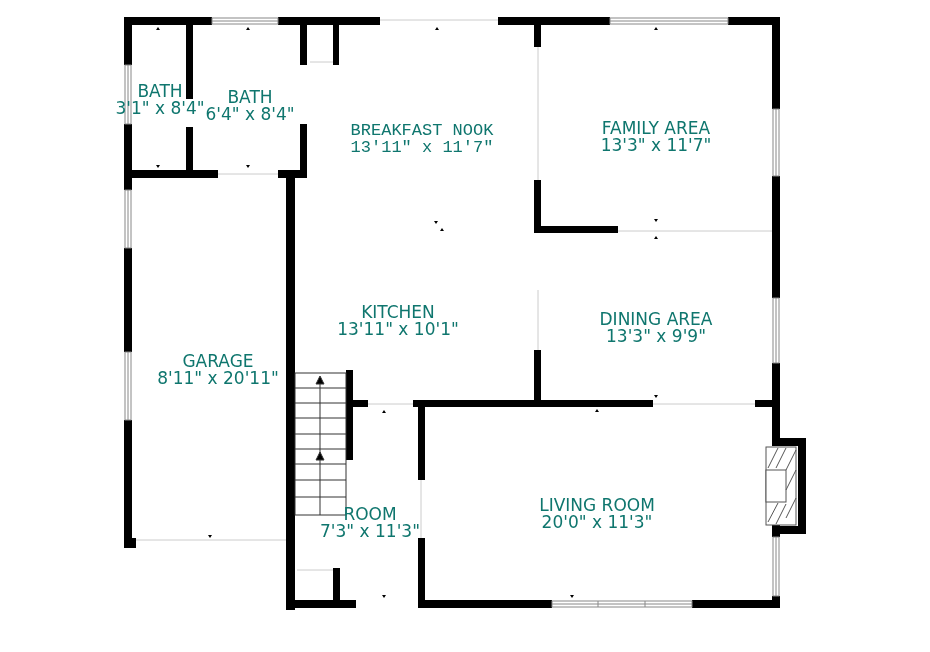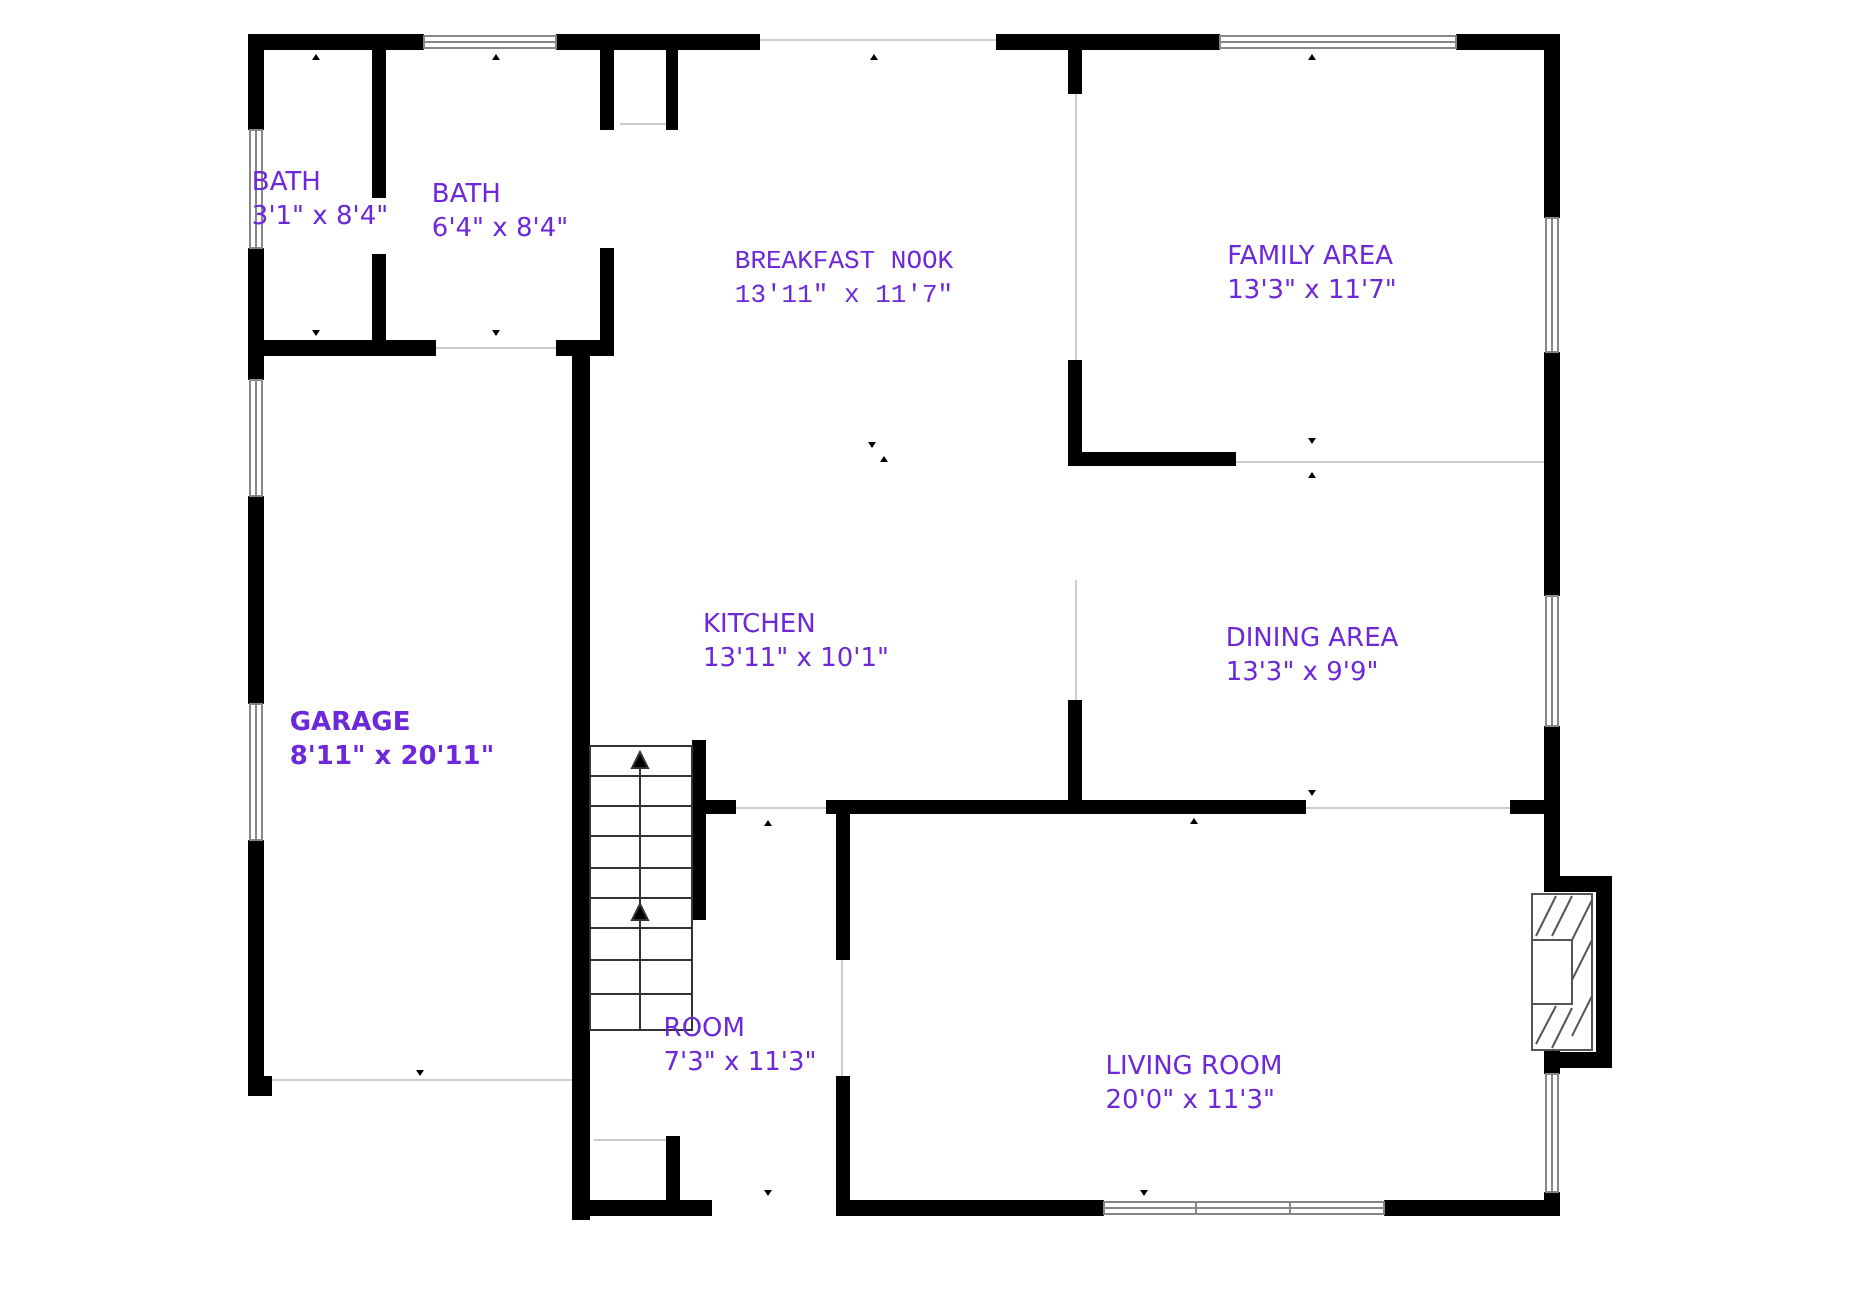--- a/index.html
+++ b/index.html
@@ -1,18 +1,18 @@
 <!DOCTYPE html>
 <html><head>
   <meta charset="utf-8">
   <style>
     html, body { margin: 0; padding: 0; background: #ffffff; }
     body { width: 930px; height: 652px; position: relative; overflow: hidden; font-family: "DejaVu Sans", sans-serif; }
     #plan { position: absolute; left: 0; top: 0; }
-    .room-label { position: absolute; text-align: left; color: #6d28d9; font-size: 13px; line-height: 17px; white-space: nowrap; transform: translateX(-50%); }
+    .room-label { position: absolute; text-align: center; color: #0f766e; font-size: 17px; line-height: 17px; white-space: nowrap; transform: translateX(-50%); }
     .room-label .name { display: block; }
     .room-label .dim { display: block; }
   </style>
 </head>
 <body>
 
 <svg id="plan" width="930" height="652" viewBox="0 0 930 652">
 
   <g fill="#000">
 
@@ -168,32 +168,32 @@
   <span class="dim">6'4" x 8'4"</span>
 </div>
 <div class="room-label" style="left:422px; top:122px;font-family:Liberation Mono, monospace;">
   <span class="name">BREAKFAST NOOK</span>
   <span class="dim">13'11" x 11'7"</span>
 </div>
 <div class="room-label" style="left:656px; top:120px;">
   <span class="name">FAMILY AREA</span>
   <span class="dim">13'3" x 11'7"</span>
 </div>
-<div class="room-label" style="left:196px; top:353px;font-weight:bold;">
+<div class="room-label" style="left:218px; top:353px;">
   <span class="name">GARAGE</span>
   <span class="dim">8'11" x 20'11"</span>
 </div>
 <div class="room-label" style="left:398px; top:304px;">
   <span class="name">KITCHEN</span>
   <span class="dim">13'11" x 10'1"</span>
 </div>
 <div class="room-label" style="left:656px; top:311px;">
   <span class="name">DINING AREA</span>
   <span class="dim">13'3" x 9'9"</span>
 </div>
 <div class="room-label" style="left:370px; top:506px;">
   <span class="name">ROOM</span>
   <span class="dim">7'3" x 11'3"</span>
 </div>
-<div class="room-label" style="left:597px; top:497px;margin-top:28px;">
+<div class="room-label" style="left:597px; top:497px;">
   <span class="name">LIVING ROOM</span>
   <span class="dim">20'0" x 11'3"</span>
 </div>
 
 </body></html>

